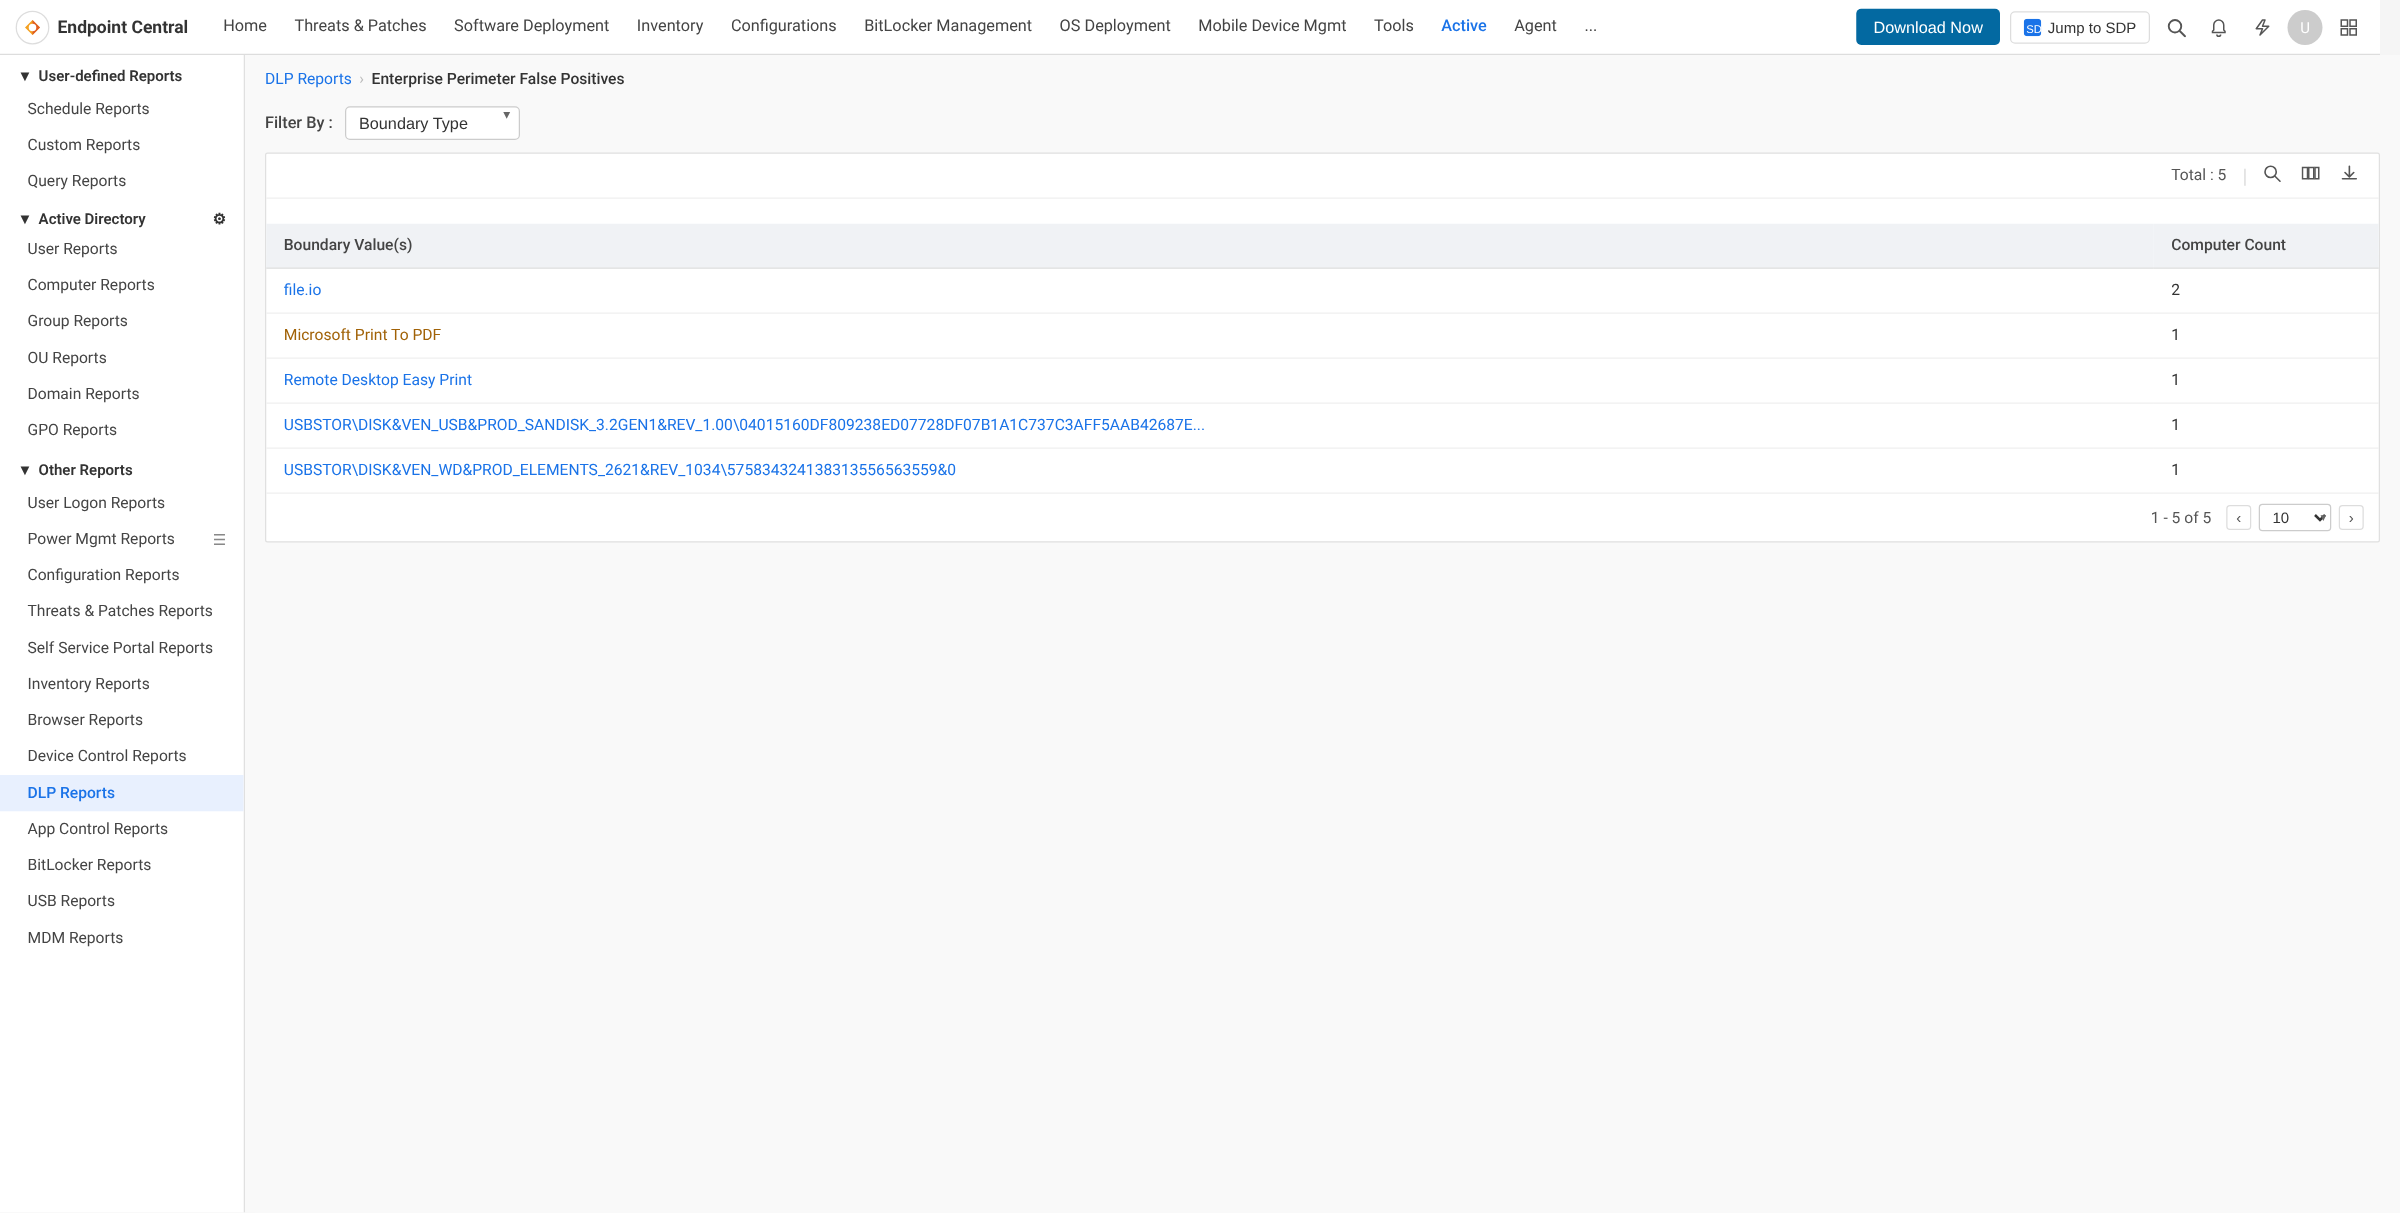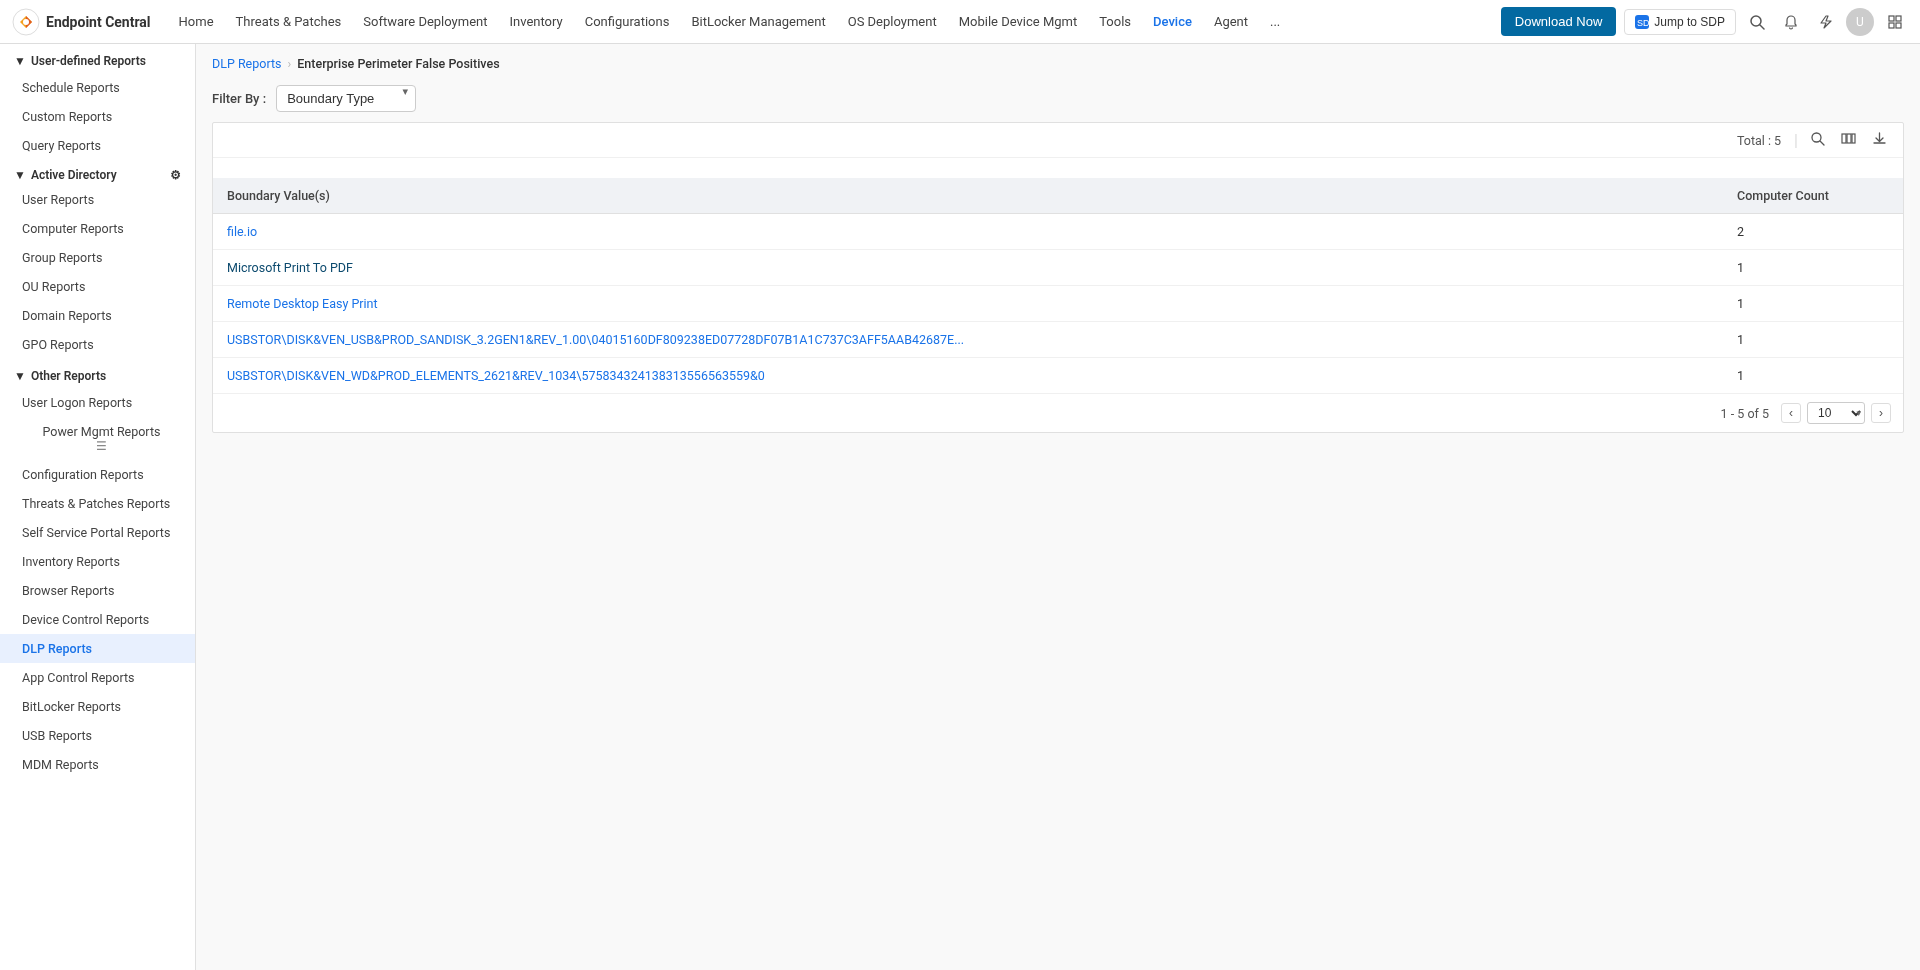--- a/index.html
+++ b/index.html
@@ -1,21 +1,21 @@
 <!DOCTYPE html>
 <html><head>
   <meta charset="utf-8">
   <style>
     * { box-sizing: border-box; margin: 0; padding: 0; }
     body { font-family: -apple-system, BlinkMacSystemFont, 'Segoe UI', Roboto, sans-serif; font-size: 13px; color: #333; background: #f5f5f5; }
 
     
     .top-nav {
       display: flex; align-items: center; background: #fff; border-bottom: 1px solid #ddd;
-      height: 44px; padding: 0 12px; position: fixed; top: 0; left: 0; right: 0; z-index: 100;
+      height: 44px; padding: 0 12px; position: fixed; top: 0; left: 0; right: 16px; z-index: 100;
     }
     .nav-logo { display: flex; align-items: center; gap: 6px; margin-right: 18px; font-weight: 700; font-size: 14px; color: #333; }
     .nav-logo-icon { width: 28px; height: 28px; }
     .nav-menu { display: flex; align-items: center; gap: 2px; flex: 1; }
     .nav-item { padding: 6px 10px; font-size: 13px; color: #444; cursor: pointer; border-radius: 4px; white-space: nowrap; }
     .nav-item.active { color: #1a73e8; font-weight: 500; }
     .nav-actions { display: flex; align-items: center; gap: 8px; }
     .btn-download { background: #0369a1; color: #fff; border: none; padding: 7px 14px; border-radius: 4px; cursor: pointer; font-size: 13px; font-weight: 500; }
     .btn-sdp { display: flex; align-items: center; gap: 5px; background: #fff; border: 1px solid #ddd; padding: 5px 10px; border-radius: 4px; cursor: pointer; font-size: 12px; color: #333; }
     .nav-icon-btn { background: none; border: none; cursor: pointer; padding: 5px; color: #555; font-size: 16px; display: flex; align-items: center; }
@@ -84,21 +84,21 @@
   <div class="nav-menu">
     <span class="nav-item">Home</span>
     <span class="nav-item">Threats &amp; Patches</span>
     <span class="nav-item">Software Deployment</span>
     <span class="nav-item">Inventory</span>
     <span class="nav-item">Configurations</span>
     <span class="nav-item">BitLocker Management</span>
     <span class="nav-item">OS Deployment</span>
     <span class="nav-item">Mobile Device Mgmt</span>
     <span class="nav-item">Tools</span>
-    <span class="nav-item active">Device</span>
+    <span class="nav-item active">Active</span>
     <span class="nav-item">Agent</span>
     <span class="nav-item">...</span>
   </div>
   <div class="nav-actions">
     <button class="btn-download">Download Now</button>
     <button class="btn-sdp">
       <svg width="14" height="14" viewBox="0 0 14 14" fill="none">
         <rect width="14" height="14" rx="3" fill="#1a73e8"></rect>
         <text x="2" y="11" font-size="9" fill="#fff">SDP</text>
       </svg>
@@ -157,21 +157,21 @@
     <div class="sidebar-item">Group Reports</div>
     <div class="sidebar-item">OU Reports</div>
     <div class="sidebar-item">Domain Reports</div>
     <div class="sidebar-item">GPO Reports</div>
 
     <div class="sidebar-section-title">
       <span>▼</span>
       <span>Other Reports</span>
     </div>
     <div class="sidebar-item">User Logon Reports</div>
-    <div class="sidebar-item" style="display:flex;align-items:center;justify-content:space-between;flex-direction:column;">
+    <div class="sidebar-item" style="display:flex;align-items:center;justify-content:space-between;">
       <span>Power Mgmt Reports</span>
       <span style="color:#888;font-size:12px;">☰</span>
     </div>
     <div class="sidebar-item">Configuration Reports</div>
     <div class="sidebar-item">Threats &amp; Patches Reports</div>
     <div class="sidebar-item">Self Service Portal Reports</div>
     <div class="sidebar-item">Inventory Reports</div>
     <div class="sidebar-item">Browser Reports</div>
     <div class="sidebar-item">Device Control Reports</div>
     <div class="sidebar-item active">DLP Reports</div>
@@ -234,21 +234,21 @@
             <th style="width:180px;">Computer Count</th>
           </tr>
         </thead>
         <tbody id="table-body">
 
         <tr>
       <td class="link-cell" style="color:#1a73e8;cursor:pointer;">file.io</td>
       <td>2</td>
     </tr>
             <tr>
-      <td class="link-cell" style="color:#0c4a6e;cursor:pointer;">Microsoft Print To PDF</td>
+      <td class="link-cell" style="color:#a16207;cursor:pointer;">Microsoft Print To PDF</td>
       <td>1</td>
     </tr>
             <tr>
       <td class="link-cell" style="color:#1a73e8;cursor:pointer;">Remote Desktop Easy Print</td>
       <td>1</td>
     </tr>
             <tr>
       <td class="link-cell" style="color:#1a73e8;cursor:pointer;">USBSTOR\DISK&amp;VEN_USB&amp;PROD_SANDISK_3.2GEN1&amp;REV_1.00\04015160DF809238ED07728DF07B1A1C737C3AFF5AAB42687E...</td>
       <td>1</td>
     </tr>

